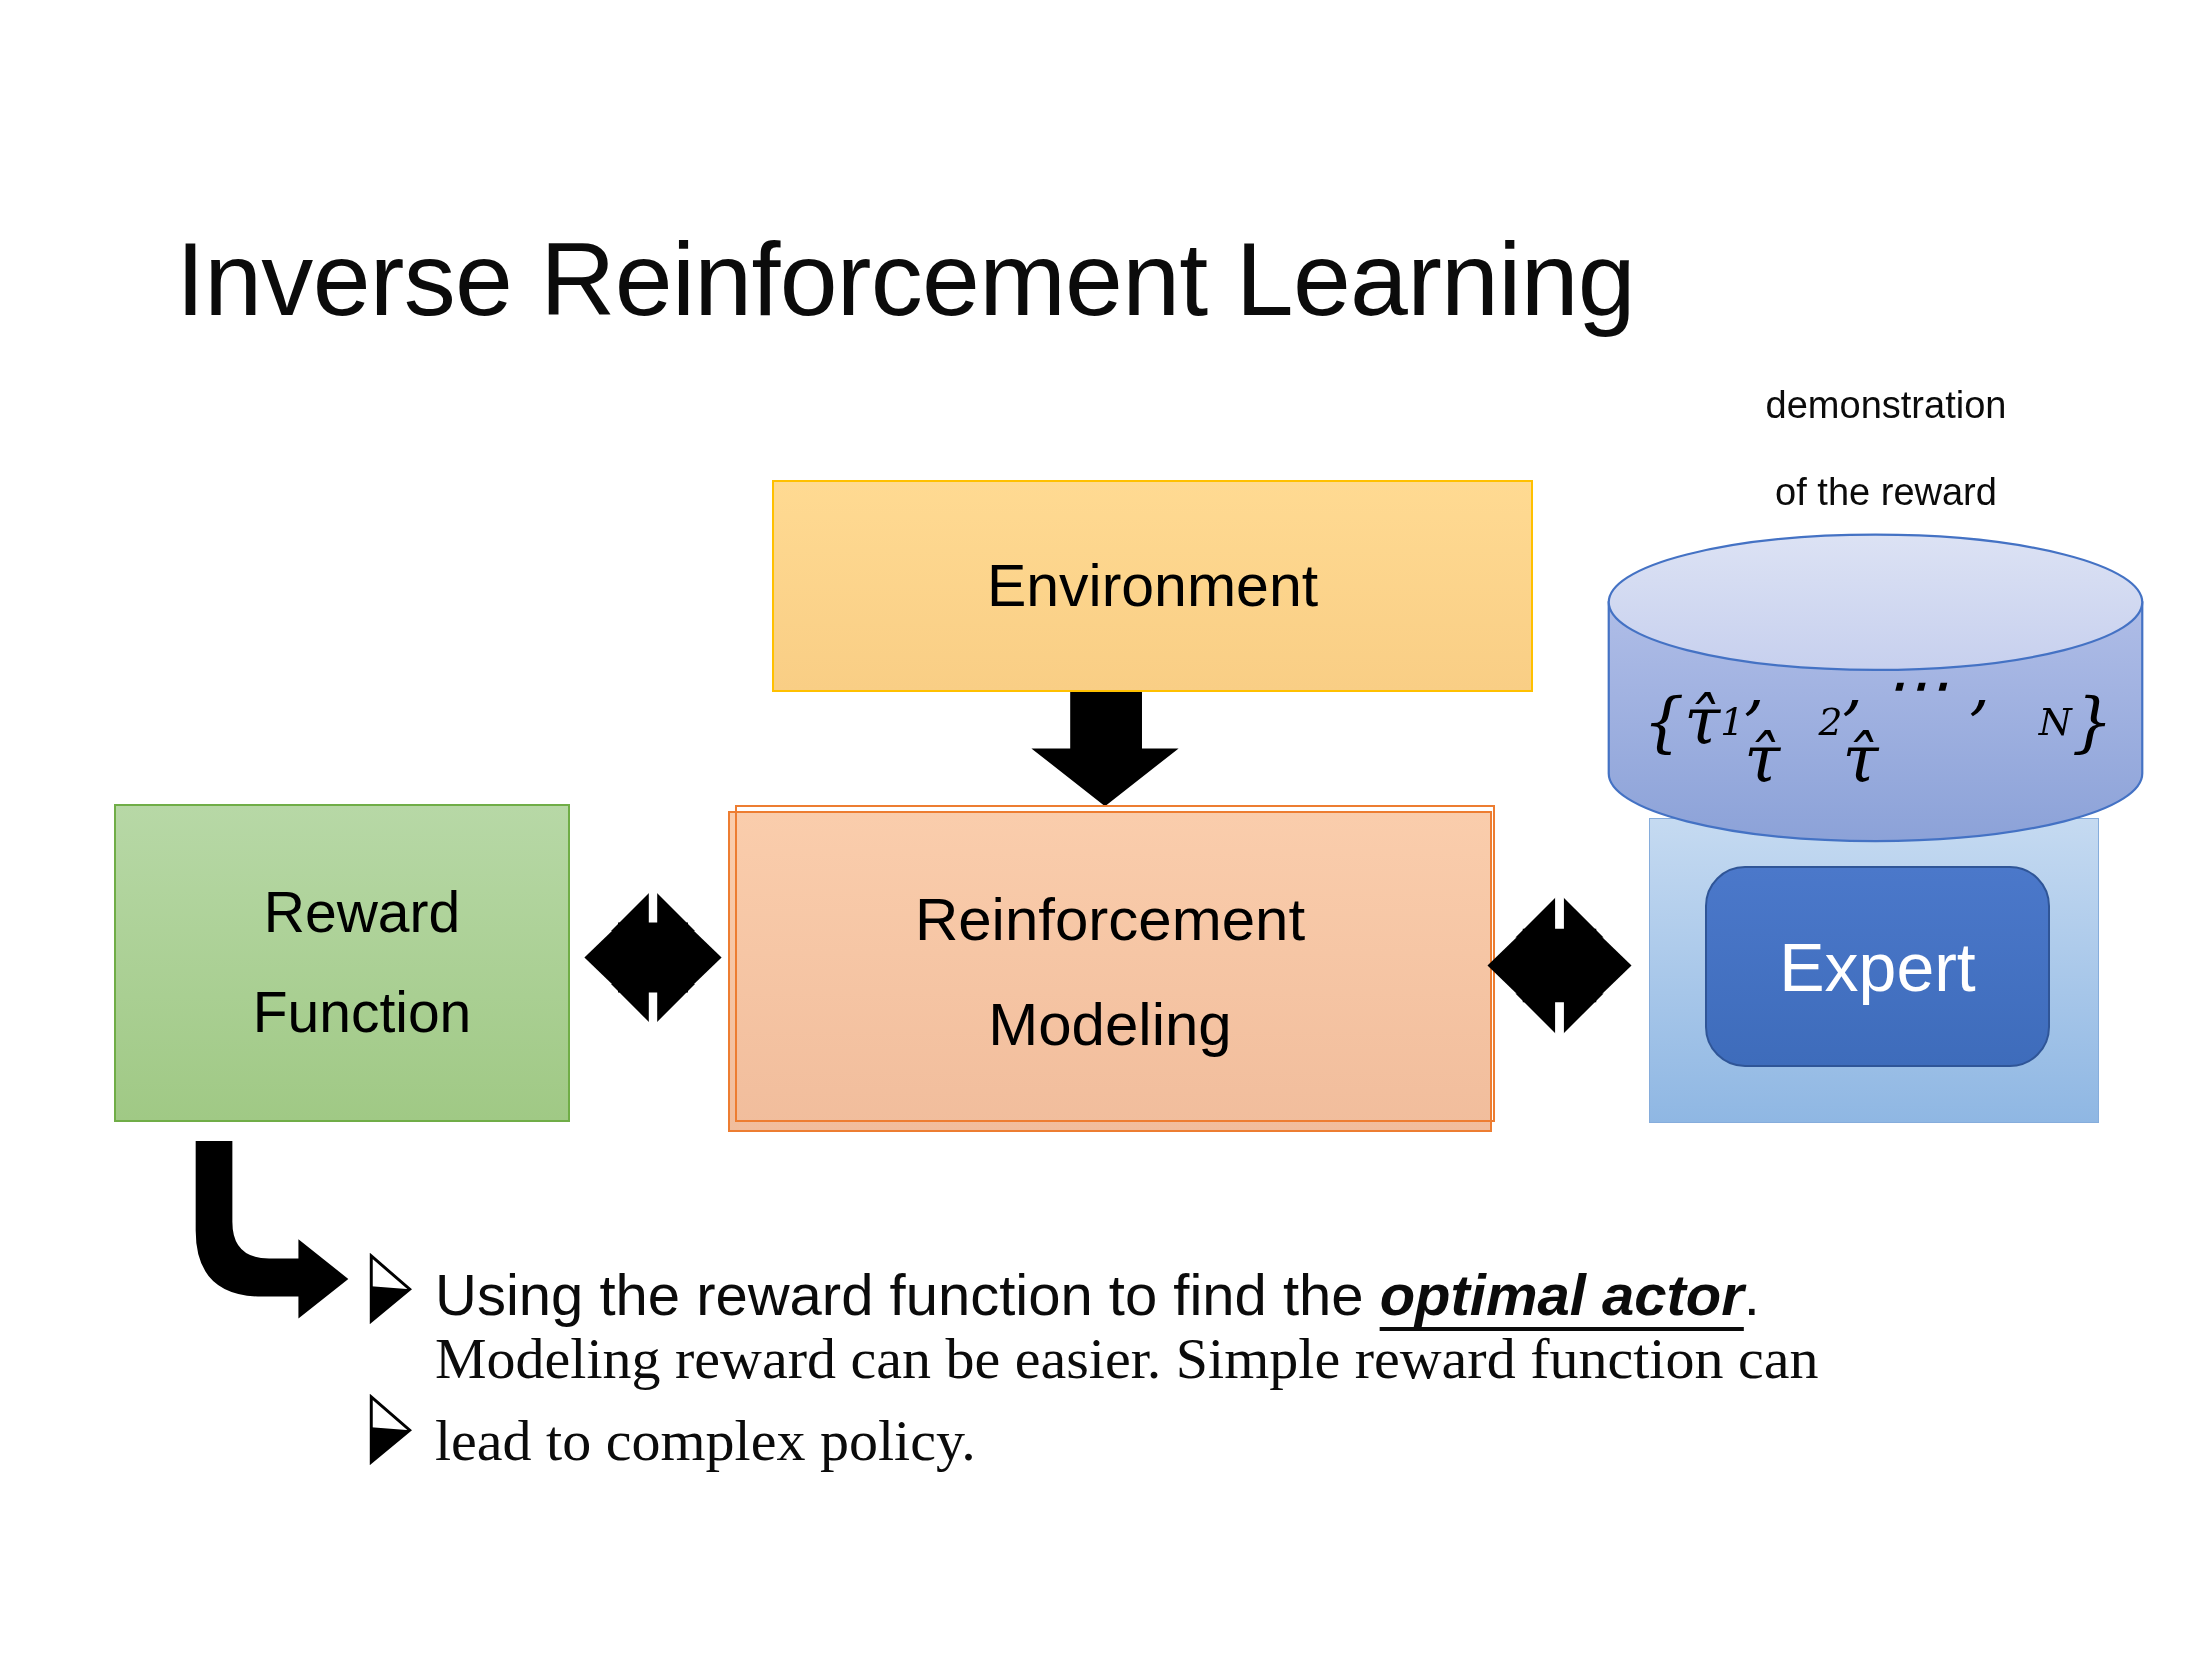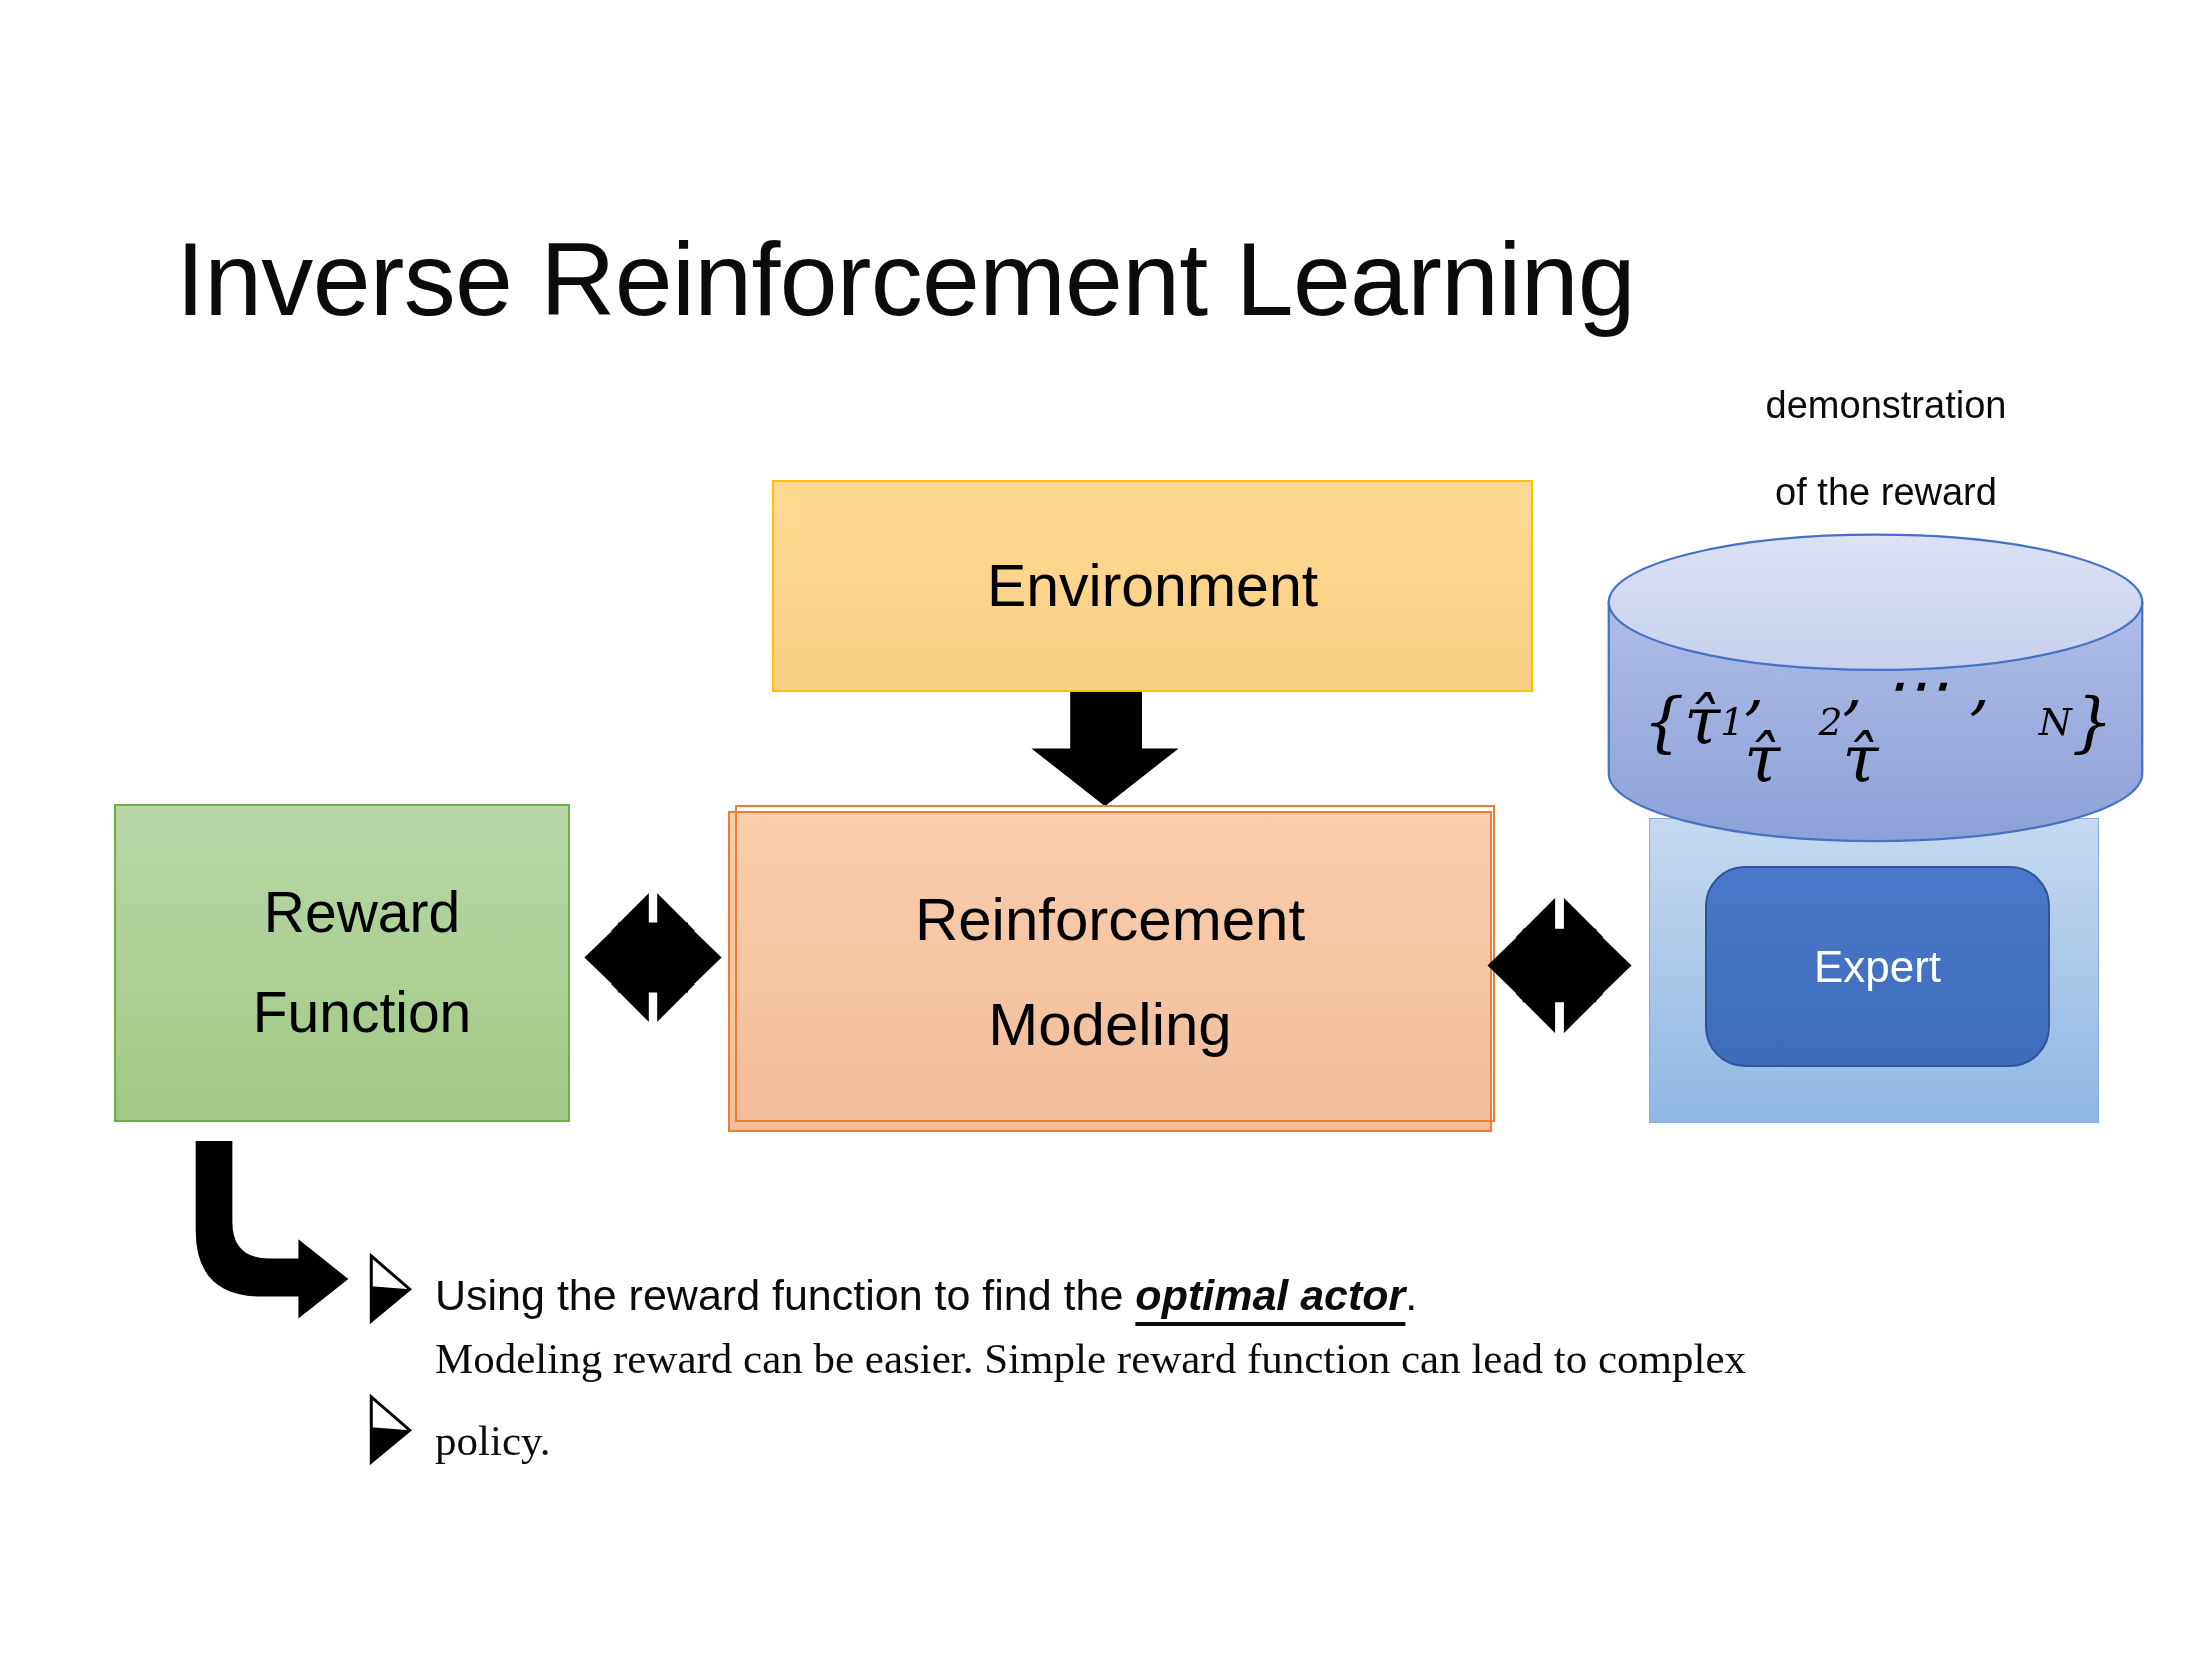--- a/index.html
+++ b/index.html
@@ -57,38 +57,38 @@
     left:1649px; top:818px; width:450px; height:305px;
     background:linear-gradient(#C5DAF1,#8FB7E3);
     border:1.5px solid #86ADDC; box-sizing:border-box;
     z-index:1;
   }
   .expert-btn {
     position:absolute; left:1705px; top:866px; width:345px; height:201px;
     background:linear-gradient(#4B78CA,#3E6CBB);
     border:2.2px solid #2F5597; border-radius:40px; box-sizing:border-box;
     display:flex; align-items:center; justify-content:center;
-    color:#ffffff; font-size:44px; z-index:3;
+    color:#ffffff; font-size:68px; z-index:3;
   }
 
   .cylinder-svg { left:1605px; top:531px; z-index:4; }
 
   .formula {
     left:1643px; top:659px; width:470px; height:125px; z-index:5;
     display:flex; align-items:center; justify-content:center;
     font-family:"DejaVu Serif", serif; font-style:italic;
     font-size:65px; color:#000;
   }
   .formula sub { font-size:58%; font-style:italic; line-height:0; vertical-align:-0.32em; }
 
   .arrow-svg { position:absolute; z-index:2; }
 
   .bullet-marker { position:absolute; z-index:2; }
   .bullet-text {
-    position:absolute; font-size:43px; line-height:82px; color:#0b0b0b;
+    position:absolute; font-size:58px; line-height:82px; color:#0b0b0b;
   }
   .bullet-text .em {
     font-weight:bold; font-style:italic;
     text-decoration:underline; text-decoration-thickness:4.4px; text-underline-offset:11.8px;
   }
 </style>
 </head>
 <body>
 
 <div class="slide">

